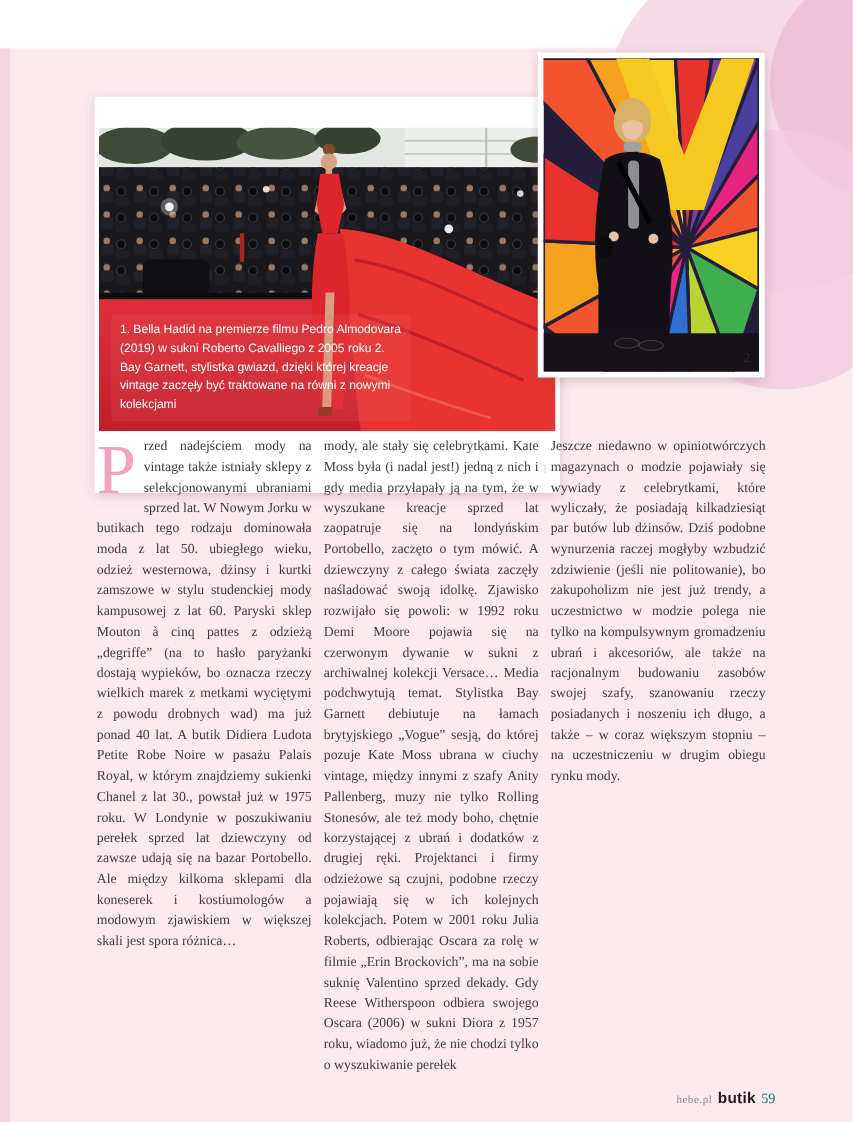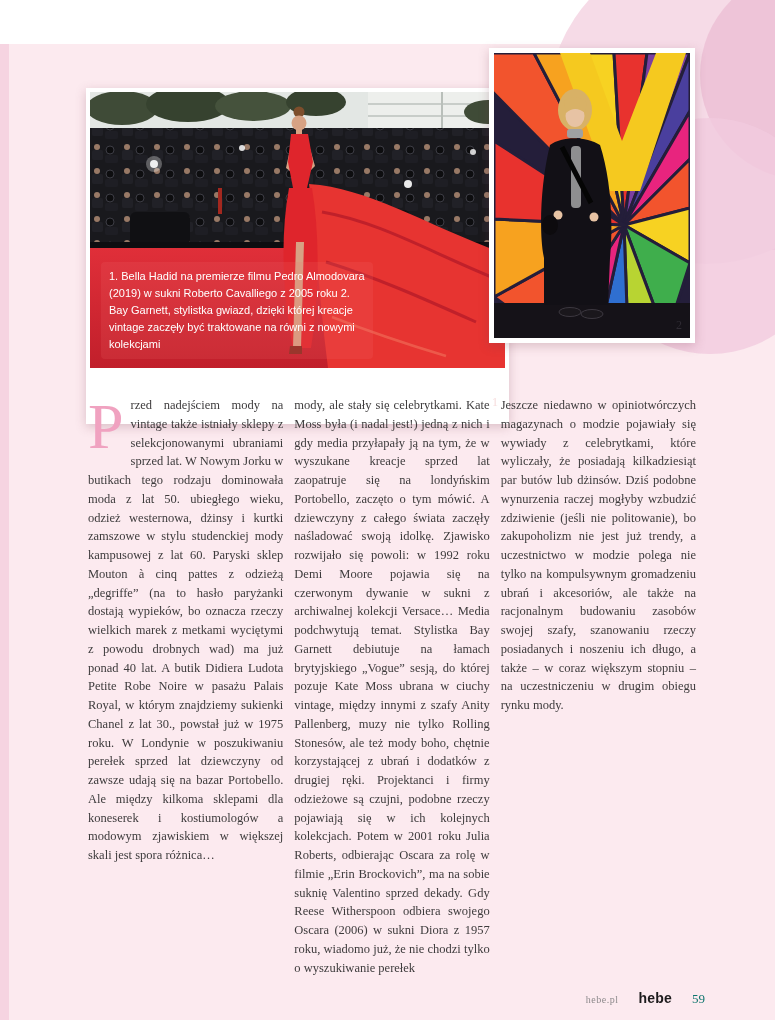--- a/index.html
+++ b/index.html
@@ -13,21 +13,21 @@
   .circle{position:absolute;border-radius:50%;z-index:1;}
   .circle-a{left:608px;top:-90px;width:340px;height:340px;background:#ecc2d6;}
   .circle-b{left:548px;top:-52px;width:316px;height:316px;background:#f6dbe7;}
   .circle-c{left:592px;top:118px;width:236px;height:236px;background:#f1cade;opacity:.8;}
   .circle-d{left:700px;top:-30px;width:210px;height:210px;background:#e9b8d0;opacity:.65;}
 
   
   .photo{position:absolute;background:#fff;box-shadow:0 3px 10px rgba(120,60,80,.25);}
   .photo-inner{position:relative;overflow:hidden;display:block;}
   .photo1{left:86px;top:88px;border:4px solid #fff;z-index:2;}
-  .photo1 .photo-inner{width:415px;height:328px;}
+  .photo1 .photo-inner{width:415px;height:328px;margin-top:24px;}
   .photo2{left:489px;top:48px;border:5px solid #fff;z-index:3;}
   .photo2 .photo-inner{width:196px;height:285px;}
   .photo-num{position:absolute;font:12px "Liberation Serif", serif;z-index:5;}
   .num1{right:7px;bottom:10px;color:#f6dcdc;}
   .num2{right:8px;bottom:5px;color:#2f2b33;}
   .caption{position:absolute;left:11px;top:170px;width:256px;z-index:4;
            font:11px/1.55 "Liberation Sans", sans-serif;color:#ffffff;
            padding:6px 8px;background:rgba(240,110,110,0.16);border-radius:4px;}
 
   
@@ -37,21 +37,21 @@
   .col p{margin:0;}
   .dropcap{float:left;font:64px/0.82 "Liberation Serif", serif;color:#f0a2c0;
            padding:5px 7px 0 0;}
   .col-heading{font:bold 13px/1.35 "Liberation Sans", sans-serif;color:#e04f97;
                text-align:center;margin:10px 0 6px;letter-spacing:.3px;
                white-space:pre-line;}
   .cont-marker{color:#1a1a1a;font-size:10px;margin-left:4px;}
 
   
   .footer{position:absolute;right:70px;bottom:13px;z-index:2;display:flex;
-          align-items:baseline;gap:20px;}
+          align-items:baseline;gap:5px;}
   .footer .site{font:10px "Liberation Serif", serif;color:#8d8a8c;letter-spacing:.5px;}
   .footer .brand{font:bold 14px "Liberation Sans", sans-serif;color:#1d1b1c;letter-spacing:.2px;}
   .footer .pagenum{font:13px "Liberation Serif", serif;color:#0f766e;}
 </style>
 </head>
 <body>
 
 <div class="page-bg"></div>
 <div class="spine"></div>
 <div class="circle circle-a"></div>
@@ -172,15 +172,15 @@
   <div class="col">
     <p>mody, ale stały się celebrytkami. Kate Moss była (i nadal jest!) jedną z nich i gdy media przyłapały ją na tym, że w wyszukane kreacje sprzed lat zaopatruje się na londyńskim Portobello, zaczęto o tym mówić. A dziewczyny z całego świata zaczęły naśladować swoją idolkę. Zjawisko rozwijało się powoli: w 1992 roku Demi Moore pojawia się na czerwonym dywanie w sukni z archiwalnej kolekcji Versace… Media podchwytują temat. Stylistka Bay Garnett debiutuje na łamach brytyjskiego „Vogue” sesją, do której pozuje Kate Moss ubrana w ciuchy vintage, między innymi z szafy Anity Pallenberg, muzy nie tylko Rolling Stonesów, ale też mody boho, chętnie korzystającej z ubrań i dodatków z drugiej ręki. Projektanci i firmy odzieżowe są czujni, podobne rzeczy pojawiają się w ich kolejnych kolekcjach. Potem w 2001 roku Julia Roberts, odbierając Oscara za rolę w filmie „Erin Brockovich”, ma na sobie suknię Valentino sprzed dekady. Gdy Reese Witherspoon odbiera swojego Oscara (2006) w sukni Diora z 1957 roku, wiadomo już, że nie chodzi tylko o wyszukiwanie perełek</p>
   </div>
   <div class="col">
     <p>Jeszcze niedawno w opiniotwórczych magazynach o modzie pojawiały się wywiady z celebrytkami, które wyliczały, że posiadają kilkadziesiąt par butów lub dżinsów. Dziś podobne wynurzenia raczej mogłyby wzbudzić zdziwienie (jeśli nie politowanie), bo zakupoholizm nie jest już trendy, a uczestnictwo w modzie polega nie tylko na kompulsywnym gromadzeniu ubrań i akcesoriów, ale także na racjonalnym budowaniu zasobów swojej szafy, szanowaniu rzeczy posiadanych i noszeniu ich długo, a także – w coraz większym stopniu – na uczestniczeniu w drugim obiegu rynku mody.</p>
   </div>
 </div>
 
 <div class="footer">
   <span class="site">hebe.pl</span>
-  <span class="brand">hebe</span>
+  <span class="brand">butik</span>
   <span class="pagenum">59</span>
 </div>
 
 </body></html>

